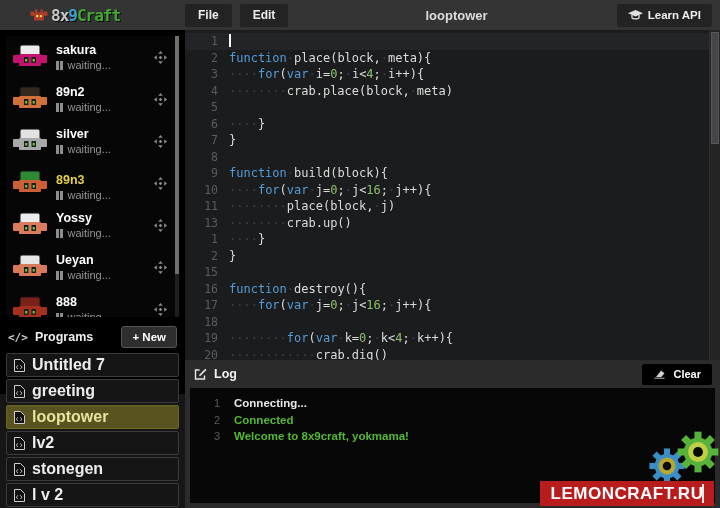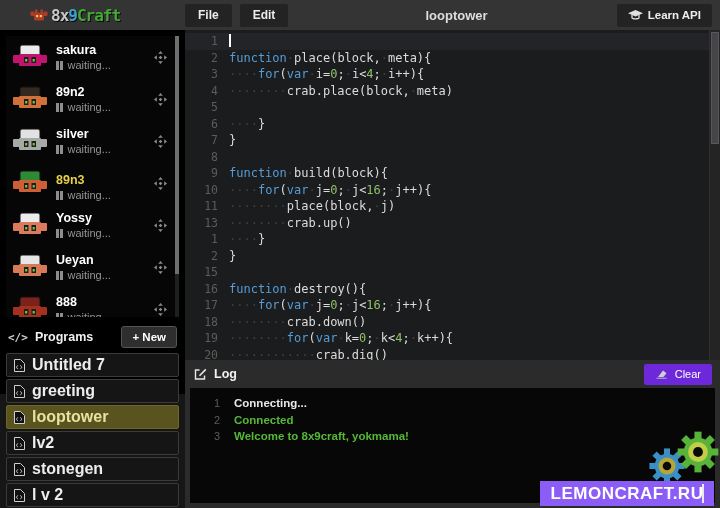--- a/index.html
+++ b/index.html
@@ -50,29 +50,29 @@
   .tk-txt{color:#dcdcdc}
   .tk-ws{color:#3e4044}
   .cursor{display:inline-block;width:1.5px;height:13px;background:#fff;vertical-align:middle;margin-top:-2px}
   .ed-scrollbar{position:absolute;right:0;top:0;width:11px;height:330px;background:#242424;border-left:1px solid #303030}
   .ed-thumb{margin:2px 1px 0 1px;width:8px;height:112px;background:#46464a;border:1px solid #58585c}
 
   
   .logpanel{position:absolute;left:185px;top:360px;width:535px;height:148px;background:#2b2b2b}
   .log-header{height:28px;display:flex;align-items:center;padding:0 8px 0 9px}
   .log-title{color:#f2f2f2;font-weight:bold;font-size:12.5px;margin-left:7px;flex:1}
-  .clear-btn{height:21px;background:#6d28d9;border-radius:2px;color:#fff;font-size:11px;font-weight:normal;display:flex;align-items:center;gap:7px;padding:0 11px;cursor:pointer}
+  .clear-btn{height:21px;background:#000000;border-radius:2px;color:#fff;font-size:11px;font-weight:bold;display:flex;align-items:center;gap:7px;padding:0 11px;cursor:pointer}
   .log-content{margin:0 5px 5px 5px;background:#070707;height:115px;padding-top:7px;overflow:hidden}
   .log-line{display:flex;height:16.5px;line-height:16.5px;font-size:11.5px;font-weight:bold}
   .log-ln{width:30px;text-align:right;color:#5c5c5c;font-weight:normal;font-size:11px;flex:none}
   .log-text{padding-left:14px}
 
   
   .gear{position:absolute}
-  .banner{position:absolute;left:540px;top:481px;width:174px;height:25px;background:#8b5cf6;display:flex;align-items:center;justify-content:center;z-index:5}
+  .banner{position:absolute;left:540px;top:481px;width:174px;height:25px;background:#b91c1c;display:flex;align-items:center;justify-content:center;z-index:5}
   .banner-text{color:#fff;font-size:17px;font-weight:bold;letter-spacing:.5px}
   .banner-caret{position:absolute;right:10px;top:3px;width:2px;height:19px;background:#e9e9e9}
 </style>
 </head>
 <body>
 
 <div id="app">
 
   <div class="topbar">
     <div class="logo">
@@ -407,21 +407,21 @@
         <div class="code-line"><span class="ln">8</span><span class="code-text"></span></div>
         <div class="code-line"><span class="ln">9</span><span class="code-text"><span class="tk-kw">function</span><span class="tk-txt"><span class="tk-ws">·</span>build(block){</span></span></div>
         <div class="code-line"><span class="ln">10</span><span class="code-text"><span class="tk-ws"><span class="tk-ws">····</span></span><span class="tk-kw">for</span><span class="tk-txt">(</span><span class="tk-kw">var</span><span class="tk-txt"><span class="tk-ws">·</span>j=</span><span class="tk-num">0</span><span class="tk-txt">;<span class="tk-ws">·</span>j&lt;</span><span class="tk-num">16</span><span class="tk-txt">;<span class="tk-ws">·</span>j++){</span></span></div>
         <div class="code-line"><span class="ln">11</span><span class="code-text"><span class="tk-ws"><span class="tk-ws">········</span></span><span class="tk-txt">place(block,<span class="tk-ws">·</span>j)</span></span></div>
         <div class="code-line"><span class="ln">13</span><span class="code-text"><span class="tk-ws"><span class="tk-ws">········</span></span><span class="tk-txt">crab.up()</span></span></div>
         <div class="code-line"><span class="ln">1</span><span class="code-text"><span class="tk-ws"><span class="tk-ws">····</span></span><span class="tk-txt">}</span></span></div>
         <div class="code-line"><span class="ln">2</span><span class="code-text"><span class="tk-txt">}</span></span></div>
         <div class="code-line"><span class="ln">15</span><span class="code-text"></span></div>
         <div class="code-line"><span class="ln">16</span><span class="code-text"><span class="tk-kw">function</span><span class="tk-txt"><span class="tk-ws">·</span>destroy(){</span></span></div>
         <div class="code-line"><span class="ln">17</span><span class="code-text"><span class="tk-ws"><span class="tk-ws">····</span></span><span class="tk-kw">for</span><span class="tk-txt">(</span><span class="tk-kw">var</span><span class="tk-txt"><span class="tk-ws">·</span>j=</span><span class="tk-num">0</span><span class="tk-txt">;<span class="tk-ws">·</span>j&lt;</span><span class="tk-num">16</span><span class="tk-txt">;<span class="tk-ws">·</span>j++){</span></span></div>
-        <div class="code-line"><span class="ln">18</span><span class="code-text"><span class="tk-ws"><span class="tk-ws">········</span></span><span class="tk-txt">crab.down()</span></span></div>
+        <div class="code-line"><span class="ln">18</span></div>
         <div class="code-line"><span class="ln">19</span><span class="code-text"><span class="tk-ws"><span class="tk-ws">········</span></span><span class="tk-kw">for</span><span class="tk-txt">(</span><span class="tk-kw">var</span><span class="tk-txt"><span class="tk-ws">·</span>k=</span><span class="tk-num">0</span><span class="tk-txt">;<span class="tk-ws">·</span>k&lt;</span><span class="tk-num">4</span><span class="tk-txt">;<span class="tk-ws">·</span>k++){</span></span></div>
         <div class="code-line"><span class="ln">20</span><span class="code-text"><span class="tk-ws"><span class="tk-ws">············</span></span><span class="tk-txt">crab.dig()</span></span></div>
       </div>
     <div class="ed-scrollbar">
       <div class="ed-thumb"></div>
     </div>
   </div>
 
   <div class="logpanel">
     <div class="log-header">

